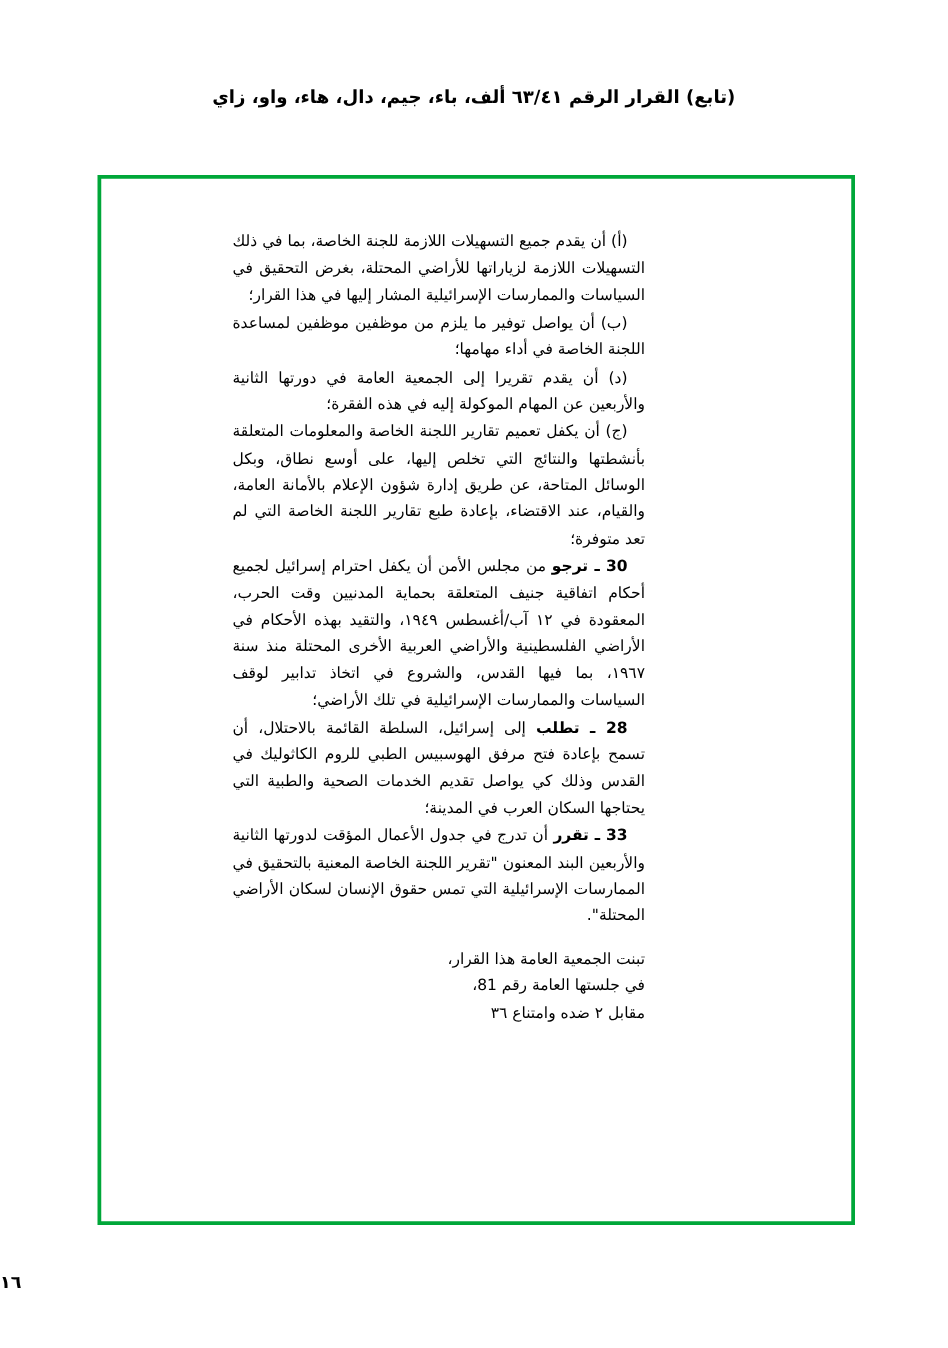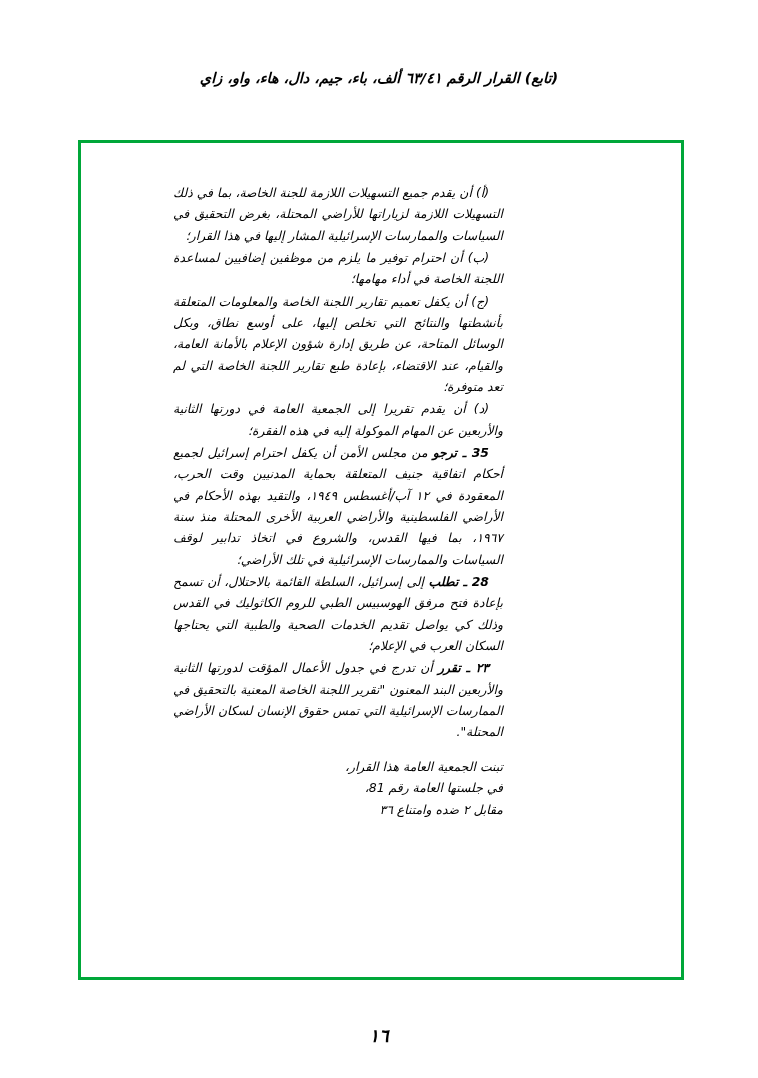--- a/index.html
+++ b/index.html
@@ -13,21 +13,20 @@
     font-family: "DejaVu Sans", "Liberation Sans", sans-serif;
     color: #000000;
     position: relative;
     overflow: hidden;
   }
   .page {
     width: 758px;
     height: 1078px;
     position: relative;
     box-sizing: border-box;
-    font-style: italic;
   }
   .header {
     position: absolute;
     top: 68px;
     left: 0;
     right: 0;
     text-align: center;
   }
   .header-title {
     font-size: 14.5px;
@@ -48,21 +47,21 @@
     left: 78px;
     width: 606px;
     height: 840px;
     border: 3px solid #00a739;
     box-sizing: border-box;
     background: #ffffff;
   }
   .content {
     position: absolute;
     top: 182px;
-    right: 255px;
+    right: 242px;
     width: 330px;
     direction: rtl;
     text-align: justify;
     text-align-last: right;
     font-size: 12.4px;
     line-height: 1.72;
   }
   p.para {
     margin: 0 0 1px 0;
     text-indent: 14px;
@@ -75,51 +74,51 @@
     direction: rtl;
     text-align: center;
   }
   .closing p {
     margin: 0;
     text-indent: 0;
     line-height: 1.75;
   }
   .folio {
     position: absolute;
-    bottom: 32px;
+    bottom: 44px;
     left: 0;
     right: 0;
-    text-align: center;
-    font-size: 18px;
+    text-align: left;
+    font-size: 14px;
     font-weight: bold;
   }
 </style>
 </head>
 <body>
 
 <div class="page">
 
   <div class="header">
     <div class="header-title">(تابع) القرار الرقم ٦٣/٤١ ألف، باء، جيم، دال، هاء، واو، زاي</div>
   </div>
 
   <div class="frame"></div>
 
   <div class="content">
 
     <p class="para">(أ) أن يقدم جميع التسهيلات اللازمة للجنة الخاصة، بما في ذلك التسهيلات اللازمة لزياراتها للأراضي المحتلة، بغرض التحقيق في السياسات والممارسات الإسرائيلية المشار إليها في هذا القرار؛</p>
-    <p class="para">(ب) أن احترام توفير ما يلزم من موظفين إضافيين لمساعدة اللجنة الخاصة في أداء مهامها؛</p>
+    <p class="para">(ب) أن يواصل توفير ما يلزم من موظفين موظفين لمساعدة اللجنة الخاصة في أداء مهامها؛</p>
+    <p class="para">(د) أن يقدم تقريرا إلى الجمعية العامة في دورتها الثانية والأربعين عن المهام الموكولة إليه في هذه الفقرة؛</p>
     <p class="para">(ج) أن يكفل تعميم تقارير اللجنة الخاصة والمعلومات المتعلقة بأنشطتها والنتائج التي تخلص إليها، على أوسع نطاق، وبكل الوسائل المتاحة، عن طريق إدارة شؤون الإعلام بالأمانة العامة، والقيام، عند الاقتضاء، بإعادة طبع تقارير اللجنة الخاصة التي لم تعد متوفرة؛</p>
-    <p class="para">(د) أن يقدم تقريرا إلى الجمعية العامة في دورتها الثانية والأربعين عن المهام الموكولة إليه في هذه الفقرة؛</p>
 
-    <p class="para"><span class="bold">35 ـ ترجو</span><span> من مجلس الأمن أن يكفل احترام إسرائيل لجميع أحكام اتفاقية جنيف المتعلقة بحماية المدنيين وقت الحرب، المعقودة في ١٢ آب/أغسطس ١٩٤٩، والتقيد بهذه الأحكام في الأراضي الفلسطينية والأراضي العربية الأخرى المحتلة منذ سنة ١٩٦٧، بما فيها القدس، والشروع في اتخاذ تدابير لوقف السياسات والممارسات الإسرائيلية في تلك الأراضي؛</span></p>
+    <p class="para"><span class="bold">30 ـ ترجو</span><span> من مجلس الأمن أن يكفل احترام إسرائيل لجميع أحكام اتفاقية جنيف المتعلقة بحماية المدنيين وقت الحرب، المعقودة في ١٢ آب/أغسطس ١٩٤٩، والتقيد بهذه الأحكام في الأراضي الفلسطينية والأراضي العربية الأخرى المحتلة منذ سنة ١٩٦٧، بما فيها القدس، والشروع في اتخاذ تدابير لوقف السياسات والممارسات الإسرائيلية في تلك الأراضي؛</span></p>
 
-    <p class="para"><span class="bold">28 ـ تطلب</span><span> إلى إسرائيل، السلطة القائمة بالاحتلال، أن تسمح بإعادة فتح مرفق الهوسبيس الطبي للروم الكاثوليك في القدس وذلك كي يواصل تقديم الخدمات الصحية والطبية التي يحتاجها السكان العرب في الإعلام؛</span></p>
+    <p class="para"><span class="bold">28 ـ تطلب</span><span> إلى إسرائيل، السلطة القائمة بالاحتلال، أن تسمح بإعادة فتح مرفق الهوسبيس الطبي للروم الكاثوليك في القدس وذلك كي يواصل تقديم الخدمات الصحية والطبية التي يحتاجها السكان العرب في المدينة؛</span></p>
 
-    <p class="para"><span class="bold">٢٣ ـ تقرر</span><span> أن تدرج في جدول الأعمال المؤقت لدورتها الثانية والأربعين البند المعنون "تقرير اللجنة الخاصة المعنية بالتحقيق في الممارسات الإسرائيلية التي تمس حقوق الإنسان لسكان الأراضي المحتلة".</span></p>
+    <p class="para"><span class="bold">33 ـ تقرر</span><span> أن تدرج في جدول الأعمال المؤقت لدورتها الثانية والأربعين البند المعنون "تقرير اللجنة الخاصة المعنية بالتحقيق في الممارسات الإسرائيلية التي تمس حقوق الإنسان لسكان الأراضي المحتلة".</span></p>
 
     <div class="closing">
       <p>تبنت الجمعية العامة هذا القرار،</p>
       <p>في جلستها العامة رقم 81،</p>
       <p>مقابل ٢ ضده وامتناع ٣٦</p>
     </div>
 
   </div>
 
   <div class="folio">١٦</div>

